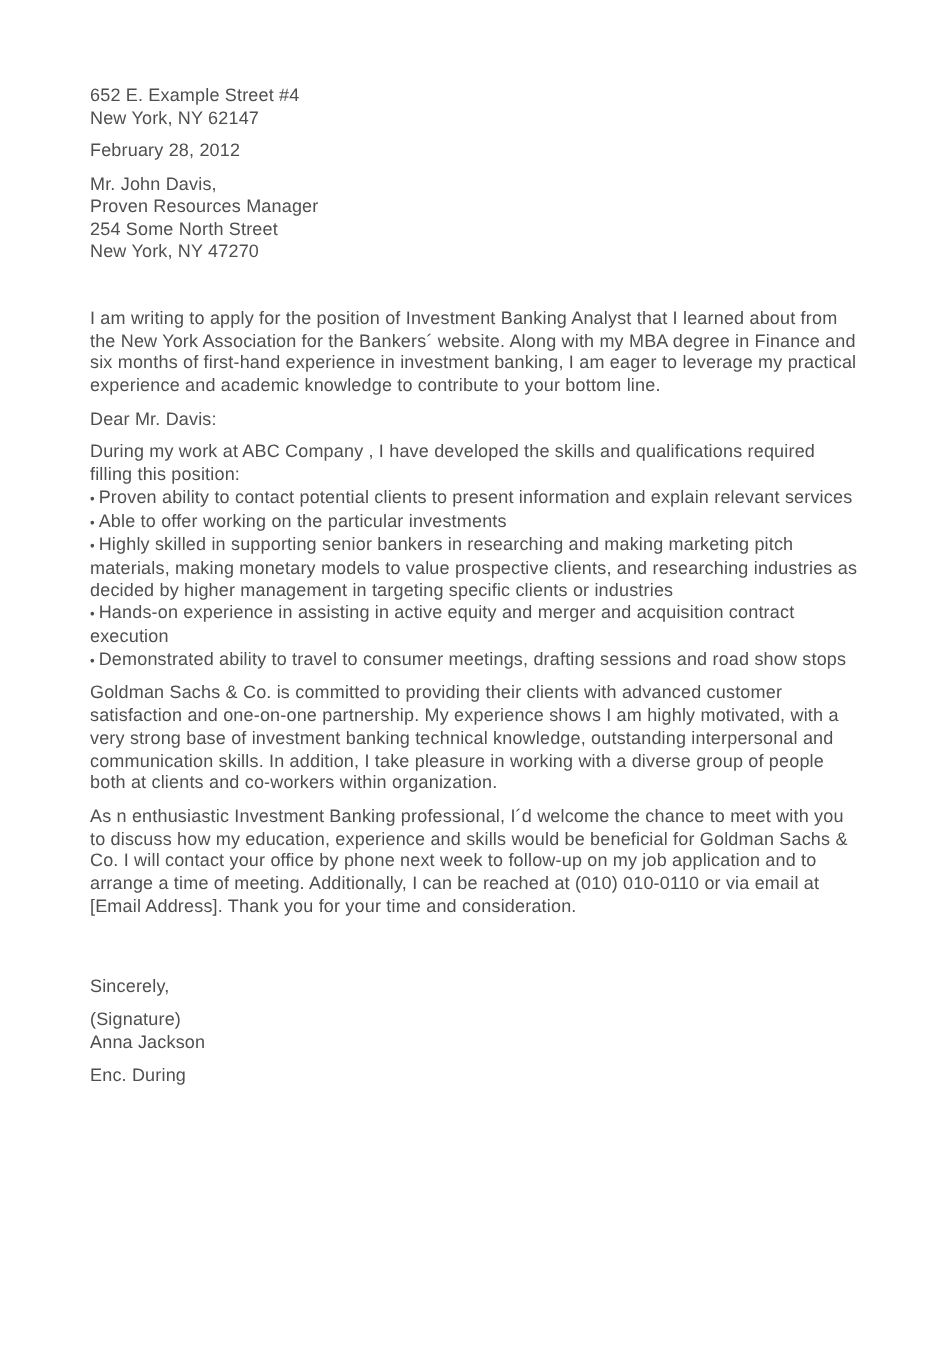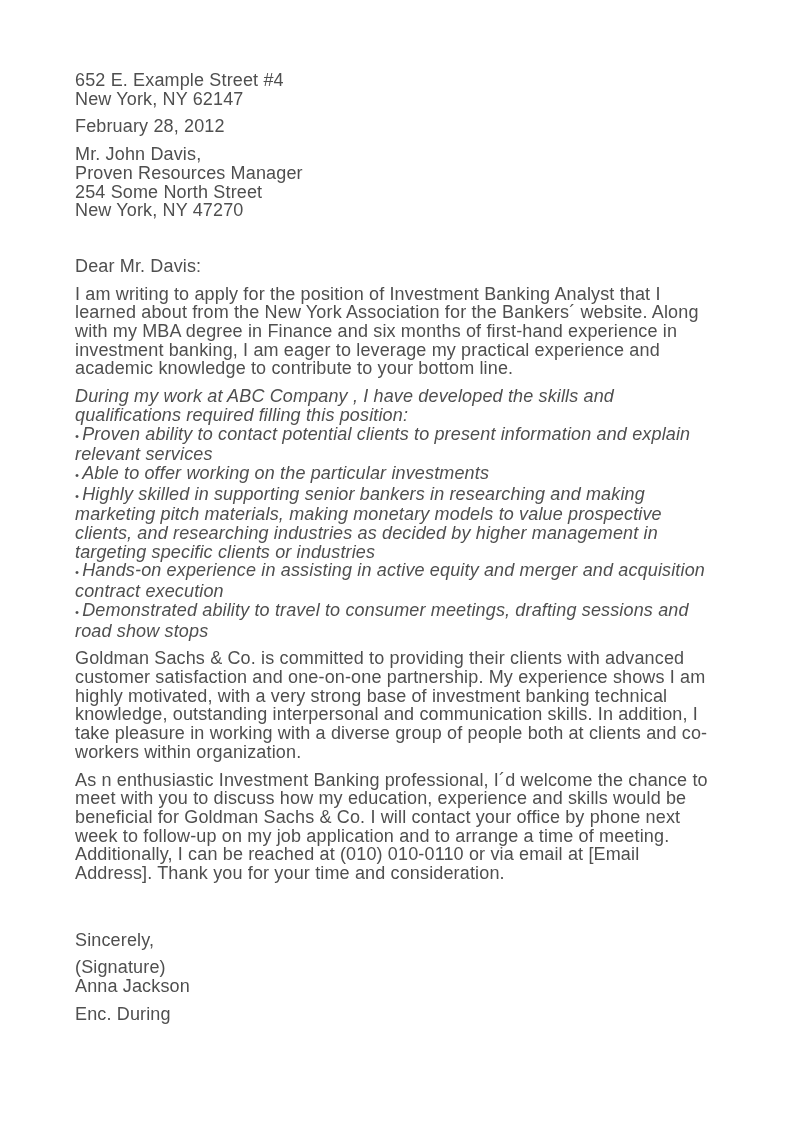--- a/index.html
+++ b/index.html
@@ -8,21 +8,21 @@
     background: #ffffff;
   }
   .page {
     position: relative;
     width: 793px;
     height: 1122px;
     background: #ffffff;
     box-sizing: border-box;
     padding: 71px 78px 0 75px;
     font-family: "Liberation Sans", "DejaVu Sans", sans-serif;
-    font-size: 18px;
+    font-size: 15px;
     line-height: 18.7px;
     letter-spacing: 0.15px;
     color: #4f4f4f;
     overflow: hidden;
   }
   .block {
     margin: 0 0 9px 0;
   }
   .block.big-gap {
     margin-bottom: 37px;
@@ -32,21 +32,20 @@
   }
   .para {
     margin: 0 0 9px 0;
   }
   .para.pre-signoff-gap {
     margin-bottom: 48px;
   }
   .skills .line,
   .skills .bullet {
     margin: 0;
-    font-style: italic;
   }
   .bullet::before {
     content: "\2022  ";
     font-size: 11px;
   }
 </style>
 </head>
 <body>
 
 <div class="page">
@@ -60,23 +59,23 @@
     <div class="line">February 28, 2012</div>
   </div>
 
   <div class="block big-gap">
     <div class="line">Mr. John Davis,</div>
     <div class="line">Proven Resources Manager</div>
     <div class="line">254 Some North Street</div>
     <div class="line">New York, NY 47270</div>
   </div>
 
+  <div class="para">I am writing to apply for the position of Investment Banking Analyst that I learned about from the New York Association for the Bankers´ website. Along with my MBA degree in Finance and six months of first-hand experience in investment banking, I am eager to leverage my practical experience and academic knowledge to contribute to your bottom line.</div>
+
   <div class="para">Dear Mr. Davis:</div>
-
-  <div class="para">I am writing to apply for the position of Investment Banking Analyst that I learned about from the New York Association for the Bankers´ website. Along with my MBA degree in Finance and six months of first-hand experience in investment banking, I am eager to leverage my practical experience and academic knowledge to contribute to your bottom line.</div>
 
   <div class="para skills">
     <div class="line">During my work at ABC Company , I have developed the skills and qualifications required filling this position:</div>
     <div class="bullet">Proven ability to contact potential clients to present information and explain relevant services</div>
     <div class="bullet">Able to offer working on the particular investments</div>
     <div class="bullet">Highly skilled in supporting senior bankers in researching and making marketing pitch materials, making monetary models to value prospective clients, and researching industries as decided by higher management in targeting specific clients or industries</div>
     <div class="bullet">Hands-on experience in assisting in active equity and merger and acquisition contract execution</div>
     <div class="bullet">Demonstrated ability to travel to consumer meetings, drafting sessions and road show stops</div>
   </div>
 

